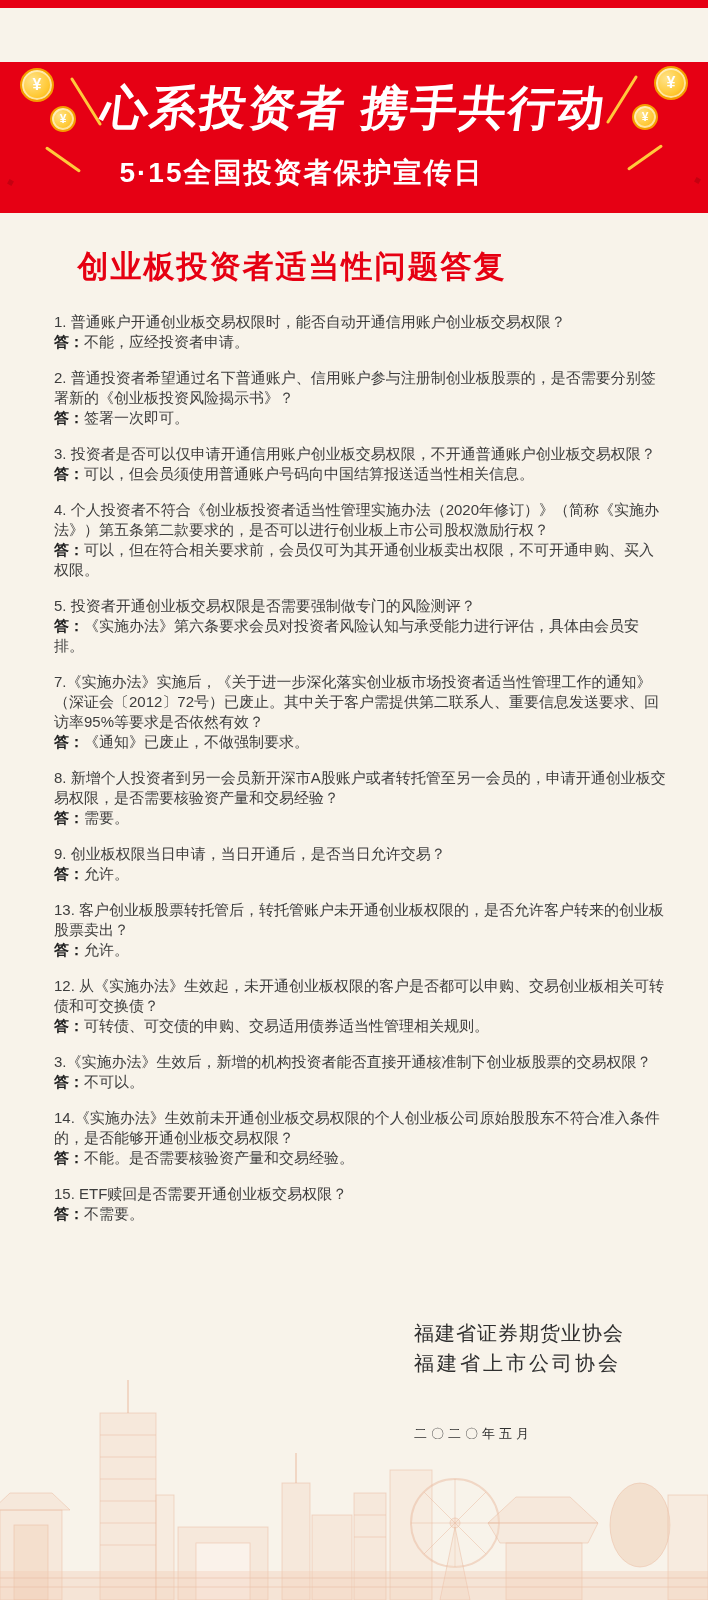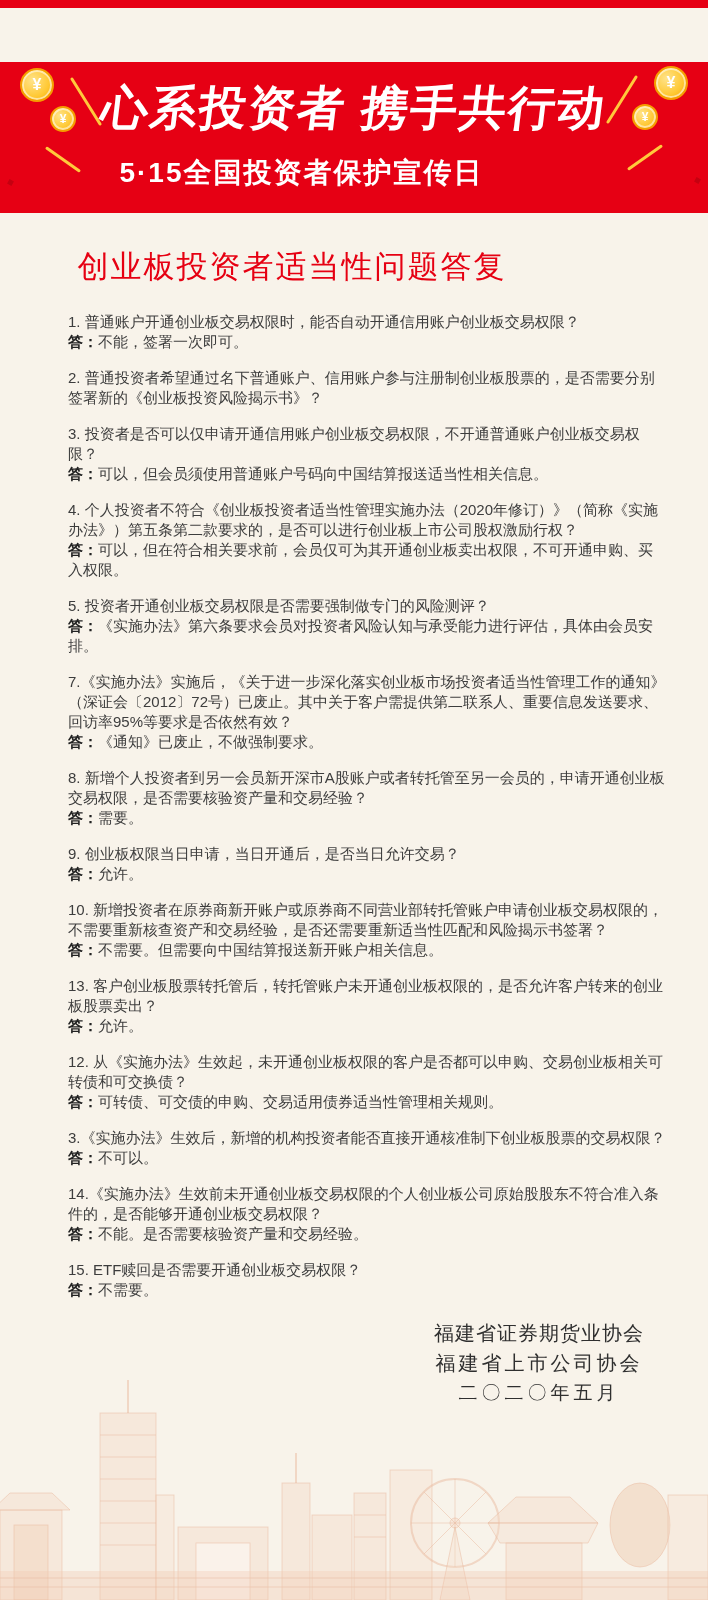--- a/index.html
+++ b/index.html
@@ -35,37 +35,37 @@
   .streak.s1{left:58px;top:38px;width:56px;transform:rotate(58deg);}
   .streak.s2{left:42px;top:96px;width:42px;transform:rotate(35deg);}
   .streak.s3{right:58px;top:36px;width:56px;transform:rotate(-58deg);}
   .streak.s4{right:42px;top:94px;width:42px;transform:rotate(-35deg);}
   .speck{position:absolute;width:5px;height:5px;background:#c50010;transform:rotate(30deg);}
   .speck.p1{left:8px;top:118px;}
   .speck.p2{right:8px;top:116px;}
 
   .doc-title{
     position:absolute;top:246px;left:0;width:584px;text-align:center;
-    color:#e60012;font-size:31px;font-weight:normal;letter-spacing:2px;
+    color:#e60012;font-size:31px;font-weight:bold;letter-spacing:2px;
   }
   .qa-list{
     position:absolute;top:312px;left:54px;width:612px;
     color:#3d3d3d;font-size:15px;line-height:20px;
   }
-  .qa{margin:0 0 16px 14px;}
+  .qa{margin:0 0 16px 0;}
   .qa p{margin:0;}
   .qa .alabel{font-weight:bold;color:#222;}
 
   .footer{
-    position:absolute;top:1318px;right:44px;width:250px;text-align:center;
+    position:absolute;top:1318px;right:44px;width:250px;
     color:#2f2f2f;
   }
   .footer .org1{font-size:20px;letter-spacing:1px;line-height:30px;}
   .footer .org2{font-size:20px;letter-spacing:3px;line-height:30px;}
-  .footer .date{font-size:19px;letter-spacing:4px;line-height:30px;}
+  .footer .date{font-size:13px;letter-spacing:4px;line-height:30px;margin-top:41px;}
 
   .skyline{position:absolute;left:0;bottom:0;width:708px;height:225px;opacity:.65;pointer-events:none;}
 </style>
 </head>
 <body>
 
 <div class="top-strip"></div>
 
 <div class="banner">
   <span class="coin c1">¥</span>
@@ -82,24 +82,25 @@
     <span class="banner-title">心系投资者 携手共行动</span>
   </div>
   <div class="banner-subtitle">5·15全国投资者保护宣传日</div>
 </div>
 
 <div class="doc-title">创业板投资者适当性问题答复</div>
 
 <div class="qa-list">
   <div class="qa">
     <p>1. 普通账户开通创业板交易权限时，能否自动开通信用账户创业板交易权限？</p>
-    <p><span class="alabel">答：</span><span>不能，签署一次即可。</span></p>
+    <p><span class="alabel">答：</span><span>不能，应经投资者申请。</span></p>
   </div>
   <div class="qa">
     <p>2. 普通投资者希望通过名下普通账户、信用账户参与注册制创业板股票的，是否需要分别签署新的《创业板投资风险揭示书》？</p>
+    <p><span class="alabel">答：</span><span>签署一次即可。</span></p>
   </div>
   <div class="qa">
     <p>3. 投资者是否可以仅申请开通信用账户创业板交易权限，不开通普通账户创业板交易权限？</p>
     <p><span class="alabel">答：</span><span>可以，但会员须使用普通账户号码向中国结算报送适当性相关信息。</span></p>
   </div>
   <div class="qa">
     <p>4. 个人投资者不符合《创业板投资者适当性管理实施办法（2020年修订）》（简称《实施办法》）第五条第二款要求的，是否可以进行创业板上市公司股权激励行权？</p>
     <p><span class="alabel">答：</span><span>可以，但在符合相关要求前，会员仅可为其开通创业板卖出权限，不可开通申购、买入权限。</span></p>
   </div>
   <div class="qa">
@@ -110,24 +111,20 @@
     <p>7.《实施办法》实施后，《关于进一步深化落实创业板市场投资者适当性管理工作的通知》（深证会〔2012〕72号）已废止。其中关于客户需提供第二联系人、重要信息发送要求、回访率95%等要求是否依然有效？</p>
     <p><span class="alabel">答：</span><span>《通知》已废止，不做强制要求。</span></p>
   </div>
   <div class="qa">
     <p>8. 新增个人投资者到另一会员新开深市A股账户或者转托管至另一会员的，申请开通创业板交易权限，是否需要核验资产量和交易经验？</p>
     <p><span class="alabel">答：</span><span>需要。</span></p>
   </div>
   <div class="qa">
     <p>9. 创业板权限当日申请，当日开通后，是否当日允许交易？</p>
     <p><span class="alabel">答：</span><span>允许。</span></p>
-  </div>
-  <div class="qa">
-    <p>10. 新增投资者在原券商新开账户或原券商不同营业部转托管账户申请创业板交易权限的，不需要重新核查资产和交易经验，是否还需要重新适当性匹配和风险揭示书签署？</p>
-    <p><span class="alabel">答：</span><span>不需要。但需要向中国结算报送新开账户相关信息。</span></p>
   </div>
   <div class="qa">
     <p>13. 客户创业板股票转托管后，转托管账户未开通创业板权限的，是否允许客户转来的创业板股票卖出？</p>
     <p><span class="alabel">答：</span><span>允许。</span></p>
   </div>
   <div class="qa">
     <p>12. 从《实施办法》生效起，未开通创业板权限的客户是否都可以申购、交易创业板相关可转债和可交换债？</p>
     <p><span class="alabel">答：</span><span>可转债、可交债的申购、交易适用债券适当性管理相关规则。</span></p>
   </div>
   <div class="qa">

